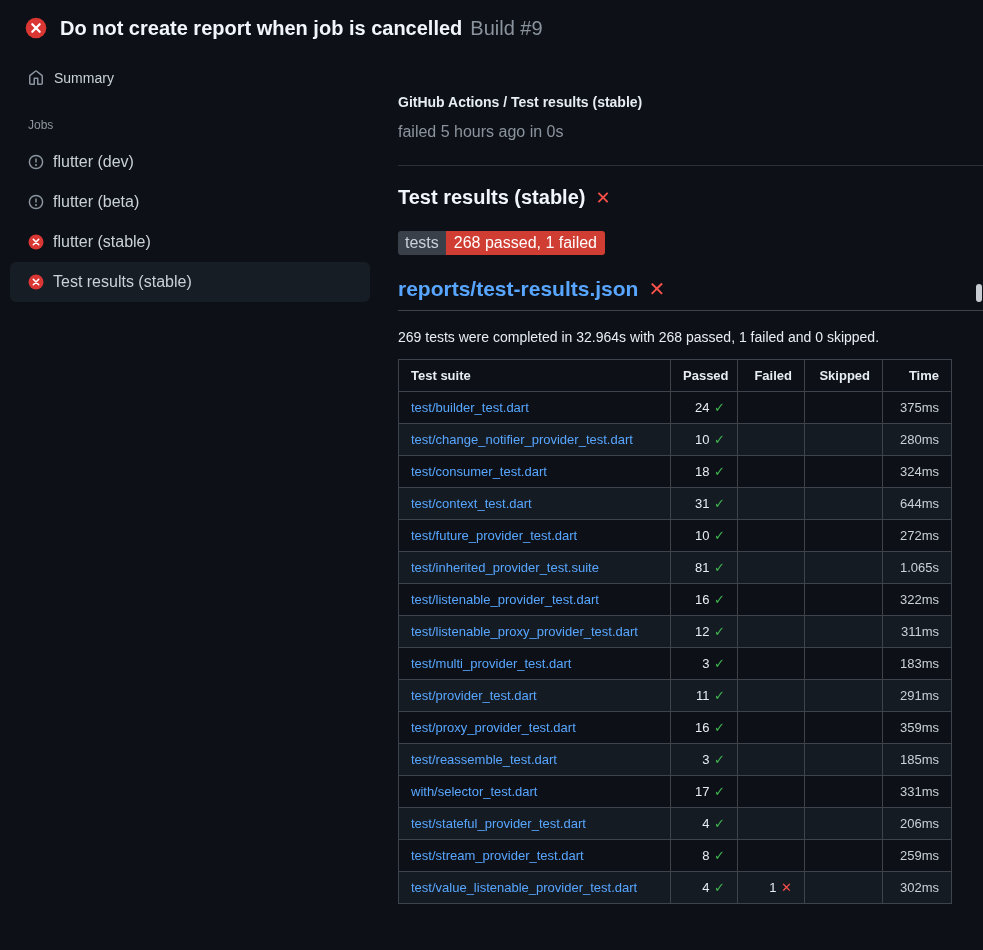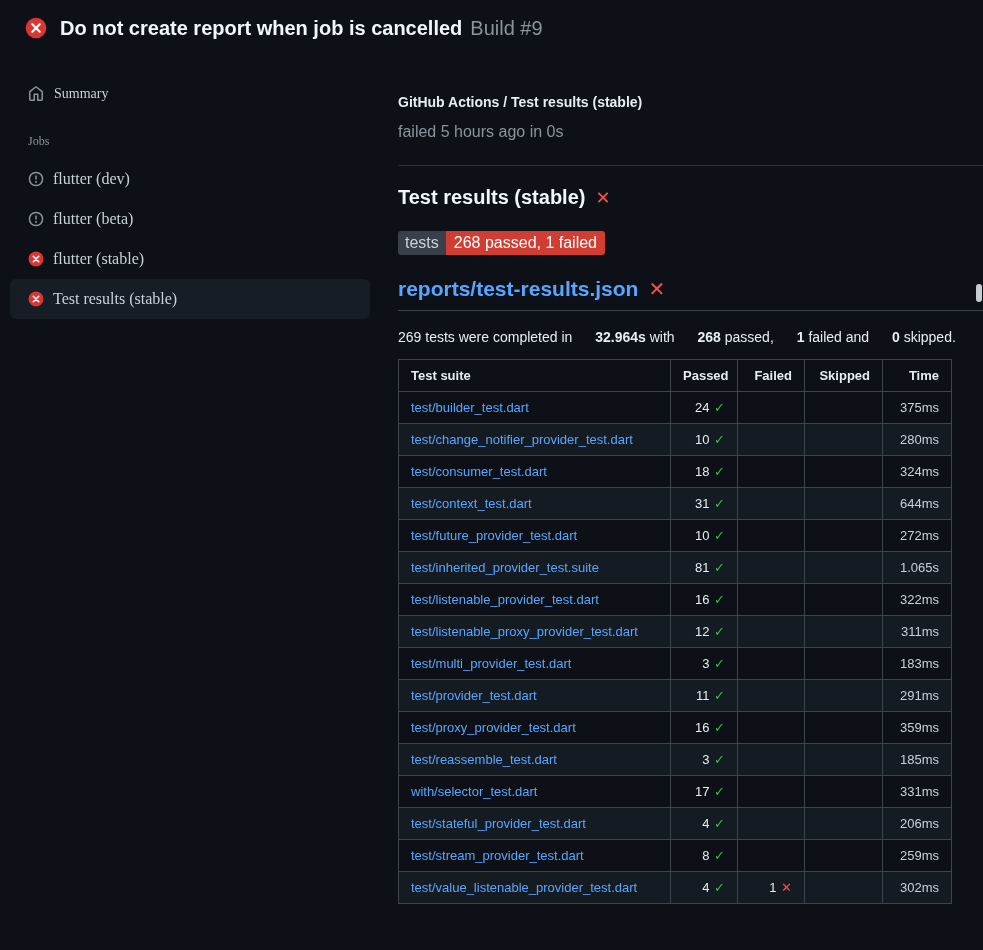--- a/index.html
+++ b/index.html
@@ -9,41 +9,41 @@
     font-family:"Liberation Sans","DejaVu Sans",sans-serif;
     color:var(--text,#e6edf3);
   }
   
   .top-header{position:absolute;left:0;top:0;width:100%;height:56px;display:flex;align-items:center;padding-left:25px;box-sizing:border-box;gap:13px;}
   .top-header h1{margin:0;font-size:20px;font-weight:700;color:#f0f6fc;display:flex;align-items:baseline;}
   .top-header .build{color:var(--muted,#8b949e);font-weight:400;margin-left:8px;}
   .icon-fail{color:var(--circle-red,#da3633);display:inline-flex;flex:none;}
   .icon-neutral,.icon-home{color:var(--muted,#8b949e);display:inline-flex;flex:none;}
   
-  .sidebar{position:absolute;left:0;top:60px;width:380px;font-family:Liberation Serif, serif;}
+  .sidebar{position:absolute;left:0;top:44px;width:380px;}
   .summary-item{display:flex;align-items:center;gap:10px;margin-top:12px;padding:14px 0 14px 28px;font-size:14px;color:#c9d1d9;cursor:pointer;}
   .jobs-label{padding:18px 0 10px 28px;font-size:12px;color:var(--muted,#8b949e);}
   .side-item{display:flex;align-items:center;gap:9px;height:40px;margin:0 10px;padding-left:18px;border-radius:6px;font-size:16px;color:#c9d1d9;cursor:pointer;box-sizing:border-box;}
   .side-item.selected{background:var(--selected-bg,#171d24);}
   
   .main{position:absolute;left:398px;top:56px;right:0;}
   .breadcrumb{margin-top:38px;font-size:14px;font-weight:700;color:#e6edf3;}
   .run-meta{margin-top:13px;font-size:16px;color:var(--muted,#8b949e);}
   .divider{margin-top:24px;border-top:1px solid #2a313a;height:0;}
   .check-title-row{margin-top:20px;display:flex;align-items:center;gap:10px;}
   .check-title-row h2{margin:0;font-size:20px;font-weight:700;color:#f0f6fc;}
   .x-mark{color:var(--fail-red,#f85149);font-weight:700;font-size:18px;line-height:1;}
   .badge{margin-top:22px;display:inline-flex;font-size:16px;line-height:1;border-radius:3px;overflow:hidden;}
   .badge-label{background:var(--badge-gray,#3a4049);color:#c9d1d9;padding:4px 7px;}
   .badge-value{background:var(--badge-red,#d03d33);color:#fff;padding:4px 8px;}
   .report-row{margin-top:22px;display:flex;align-items:center;gap:10px;border-bottom:1px solid var(--border,#3d444d);padding-bottom:9px;}
   .report-link{font-size:21px;font-weight:700;color:var(--link,#58a6ff);text-decoration:none;cursor:pointer;}
   .report-row .x-mark{font-size:20px;}
   .summary-line{margin-top:18px;font-size:14px;color:#e6edf3;}
-  .summary-line b{font-weight:700;margin-left:19px;}
+  .summary-line b{font-weight:400;}
   
   table{border-collapse:collapse;width:553px;font-size:13px;table-layout:fixed;}
   th,td{border:1px solid var(--border,#3d444d);padding:8px 12px;box-sizing:border-box;overflow:hidden;white-space:nowrap;}
   th{font-weight:700;color:#e6edf3;text-align:left;}
   .th-num,.c-num,.c-time{text-align:right;}
   tbody tr:nth-child(even){background:var(--panel,#151b23);}
   a.suite{color:var(--link,#58a6ff);text-decoration:none;cursor:pointer;}
   td.c-time{color:#c9d1d9;}
   .ck{color:var(--pass-green,#3fb950);font-weight:700;margin-left:1px;}
   .xk{color:var(--fail-red,#f85149);font-weight:700;margin-left:1px;}

